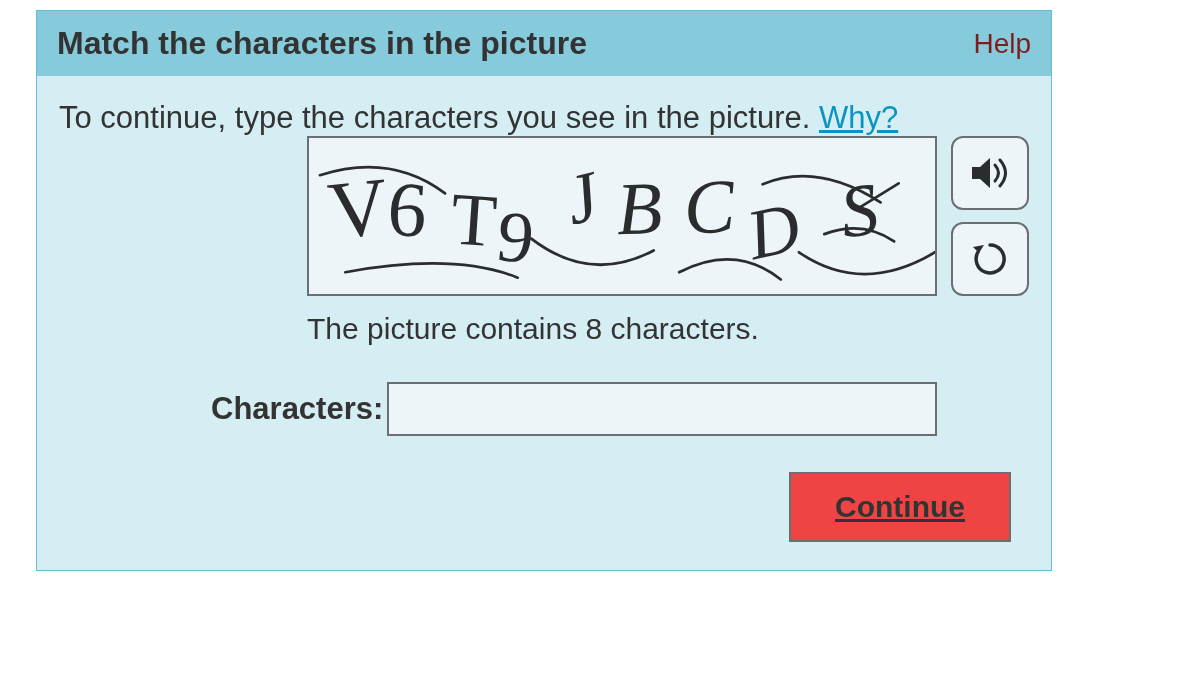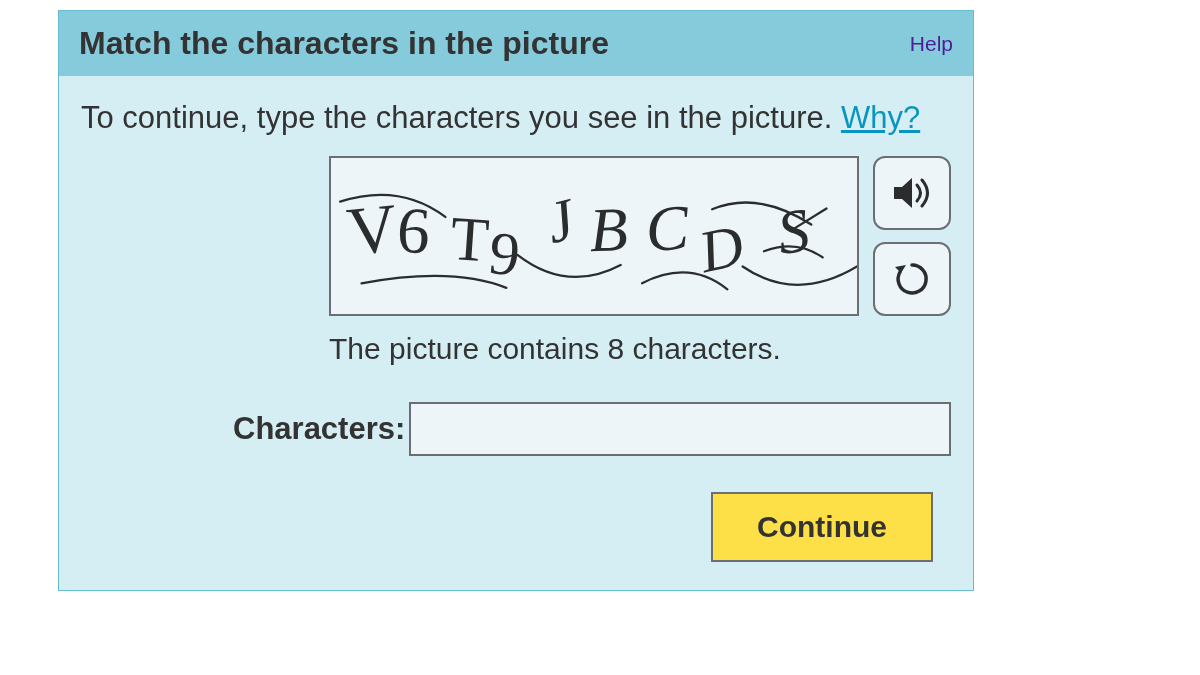--- a/index.html
+++ b/index.html
@@ -5,51 +5,50 @@
     * { box-sizing: border-box; margin: 0; padding: 0; }
     body {
       font-family: Arial, Helvetica, sans-serif;
       background: #fff;
       width: 1200px;
       height: 675px;
       overflow: hidden;
     }
     .captcha-panel {
       position: absolute;
-      left: 58px;
+      left: 36px;
       top: 10px;
-      width: 916px;
+      width: 1016px;
       border: 1px solid #66bdd1;
       background: #d5eef4;
     }
     .captcha-header {
       background: #86cbdb;
       display: flex;
       justify-content: space-between;
       align-items: center;
       padding: 14px 20px 14px 20px;
     }
     .captcha-header .title {
       font-size: 32px;
       font-weight: bold;
       color: #333;
     }
     .captcha-header .help-link {
-      font-size: 21px;
-      color: #4c1d95;
+      font-size: 28px;
+      color: #7f1d1d;
       text-decoration: none;
       cursor: pointer;
     }
     .captcha-body {
       padding: 24px 22px 28px 22px;
     }
     .instruction {
       font-size: 31px;
       color: #333;
-      margin-bottom: 20px;
     }
     .why-link {
       color: #0a94c0;
       text-decoration: underline;
       cursor: pointer;
     }
     .captcha-row {
       display: flex;
       gap: 14px;
       align-items: flex-start;
@@ -111,27 +110,28 @@
       font-size: 26px;
       padding: 4px 10px;
     }
     .action-row {
       display: flex;
       justify-content: flex-end;
       margin-top: 36px;
       padding-right: 18px;
     }
     .continue-btn {
-      background: #fde047;
+      background: #ef4444;
       border: 2px solid #6b6f73;
       font-size: 30px;
       font-weight: bold;
       color: #333;
       padding: 16px 44px;
       cursor: pointer;
+      text-decoration: underline;
     }
   </style>
 </head>
 <body>
 
 <div class="captcha-panel">
   <div class="captcha-header">
     <div class="title">Match the characters in the picture</div>
     <a class="help-link">Help</a>
   </div>

